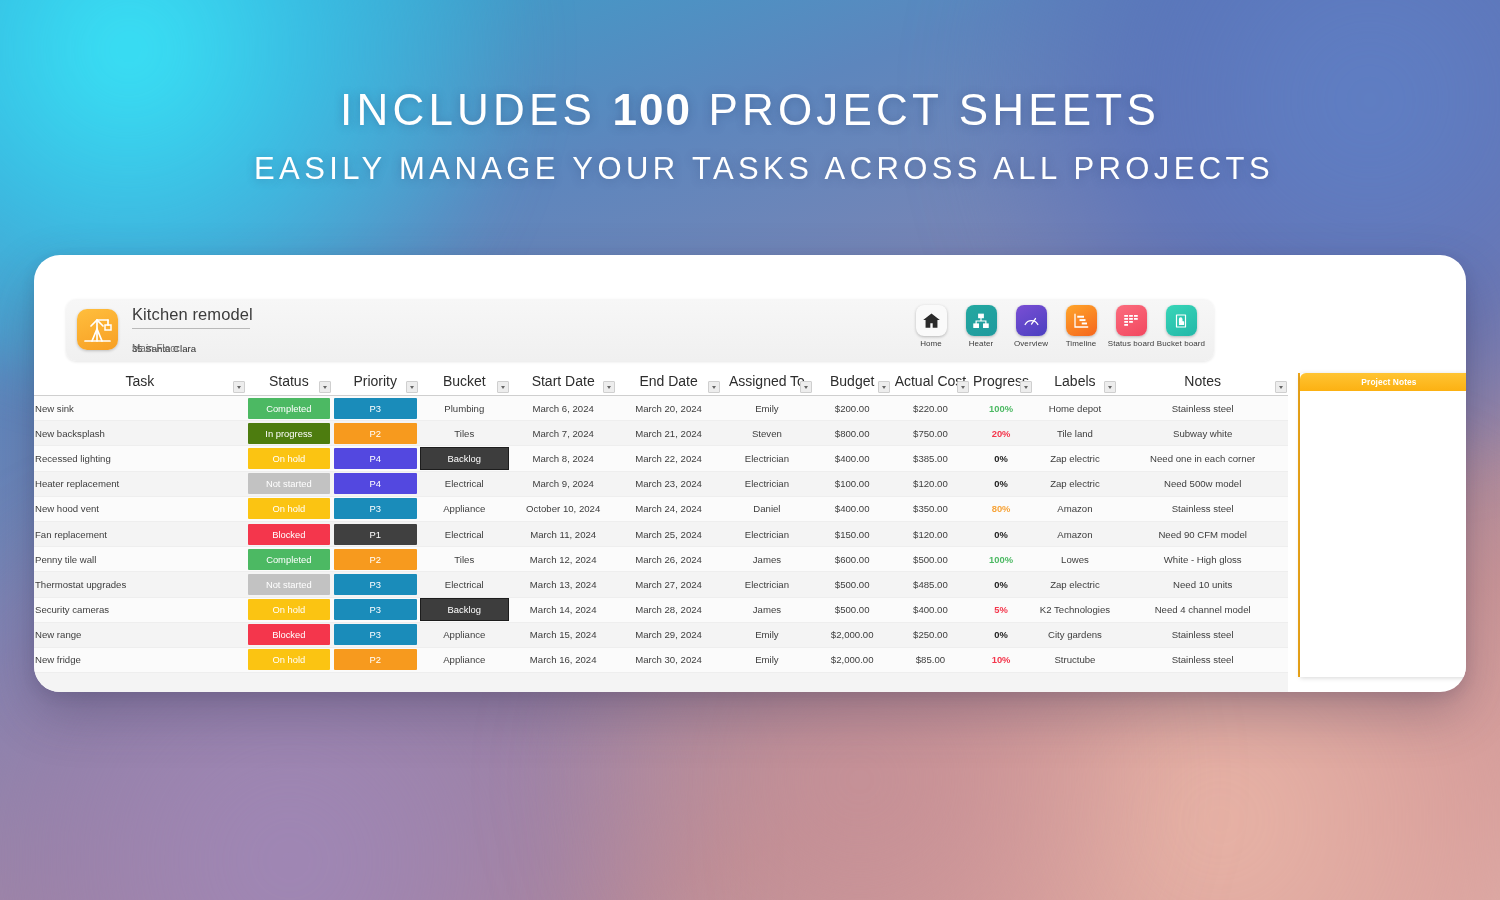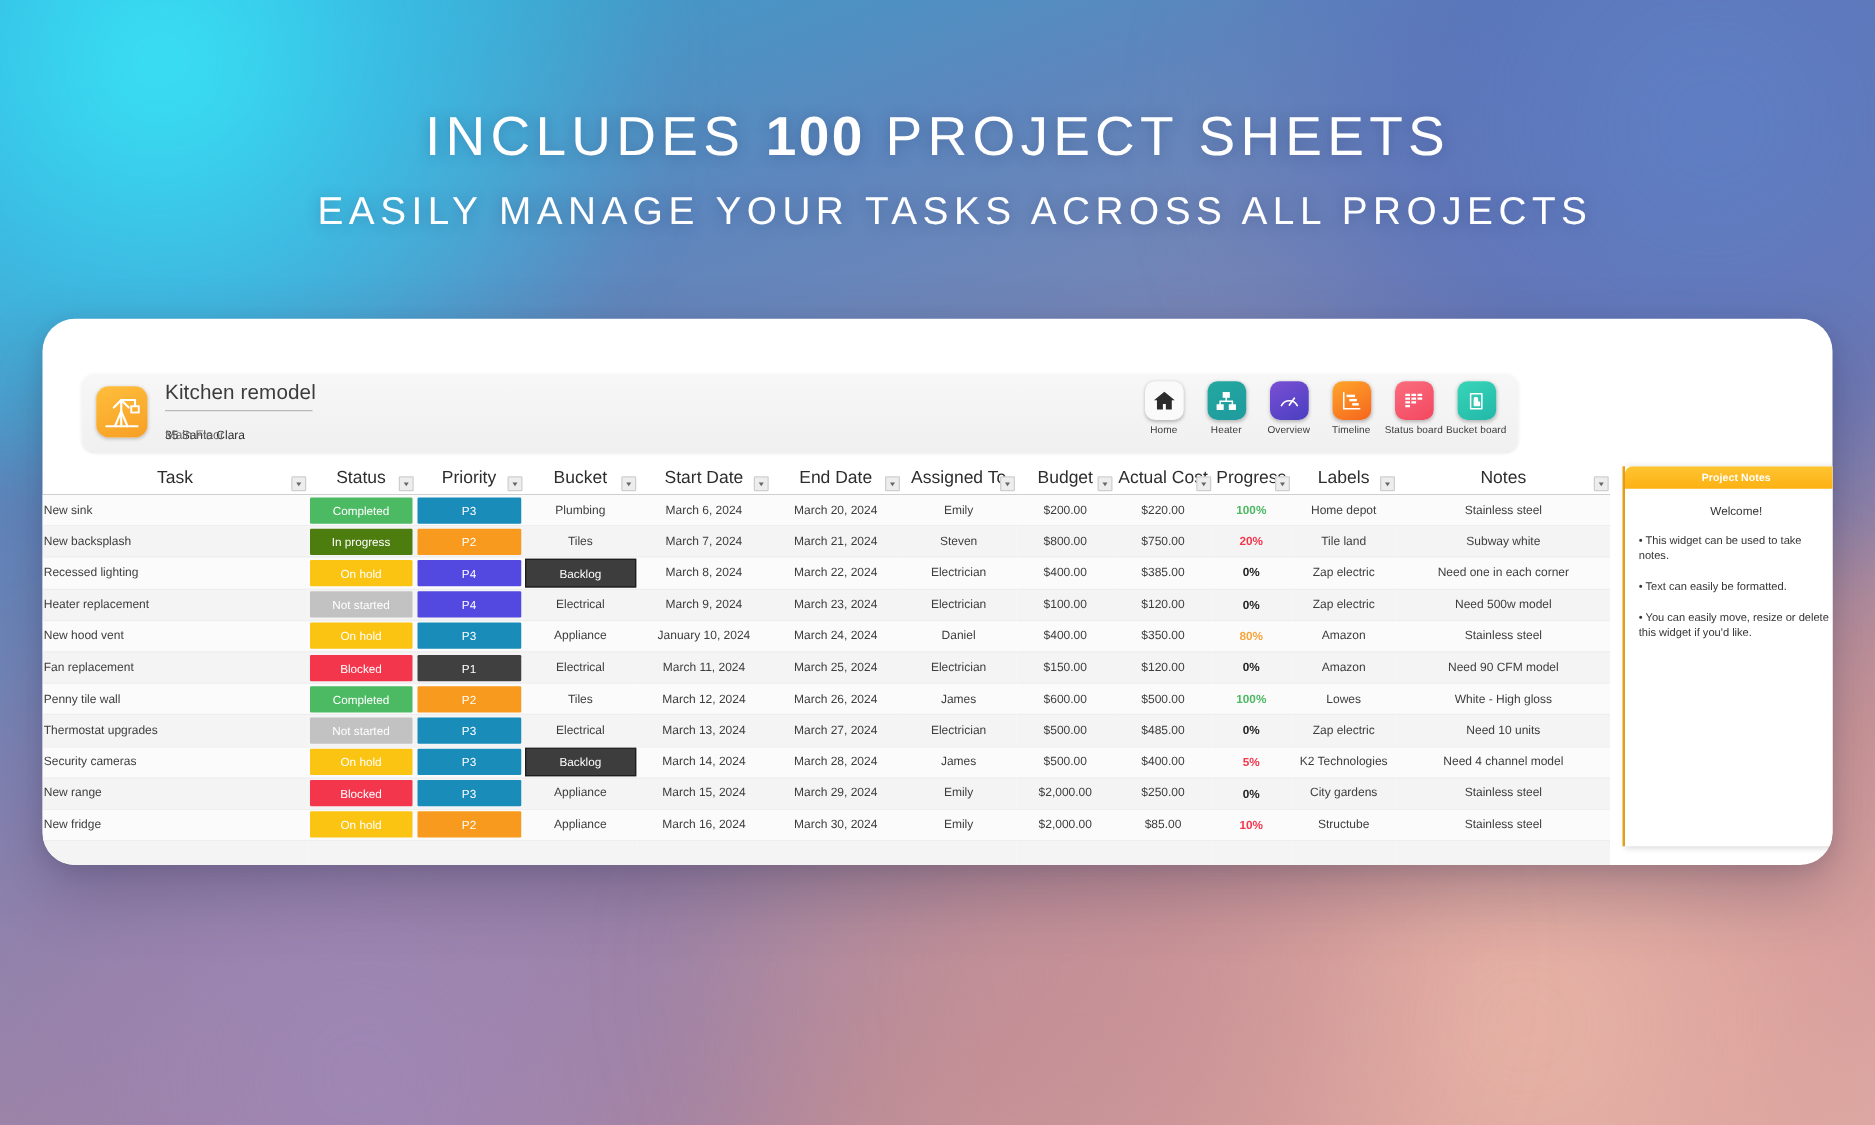--- a/index.html
+++ b/index.html
@@ -384,21 +384,21 @@
           </tr>
           <tr>
             <td class="task"><span>New hood vent</span></td>
             <td class="pill-cell">
               <span class="badge" style="background: rgb(251, 196, 18);">On hold</span>
             </td>
             <td class="pill-cell">
               <span class="badge" style="background: rgb(26, 140, 186);">P3</span>
             </td>
             <td><span>Appliance</span></td>
-            <td><span>January 10, 2024</span></td>
+            <td><span>October 10, 2024</span></td>
             <td><span>March 24, 2024</span></td>
             <td><span>Daniel</span></td>
             <td><span>$400.00</span></td>
             <td><span>$350.00</span></td>
             <td><span class="pct" style="color: rgb(247, 164, 58);">80%</span></td>
             <td><span>Amazon</span></td>
             <td><span>Stainless steel</span></td>
           </tr>
           <tr>
             <td class="task"><span>Fan replacement</span></td>
@@ -524,21 +524,15 @@
             <td></td>
             <td></td>
           </tr>
         </tbody>
     </table>
   </div>
 
   <div id="notes-edge"></div>
   <div id="notes">
     <div id="notes-head">Project Notes</div>
-    <div id="notes-body">
-      <div class="nt-welcome">Welcome!</div>
-      <div class="nt-line">• This widget can be used to take notes.</div>
-      <div class="nt-line">• Text can easily be formatted.</div>
-      <div class="nt-line">• You can easily move, resize or delete this widget if you'd like.</div>
-    </div>
   </div>
 
 </div>
 
 </body></html>

